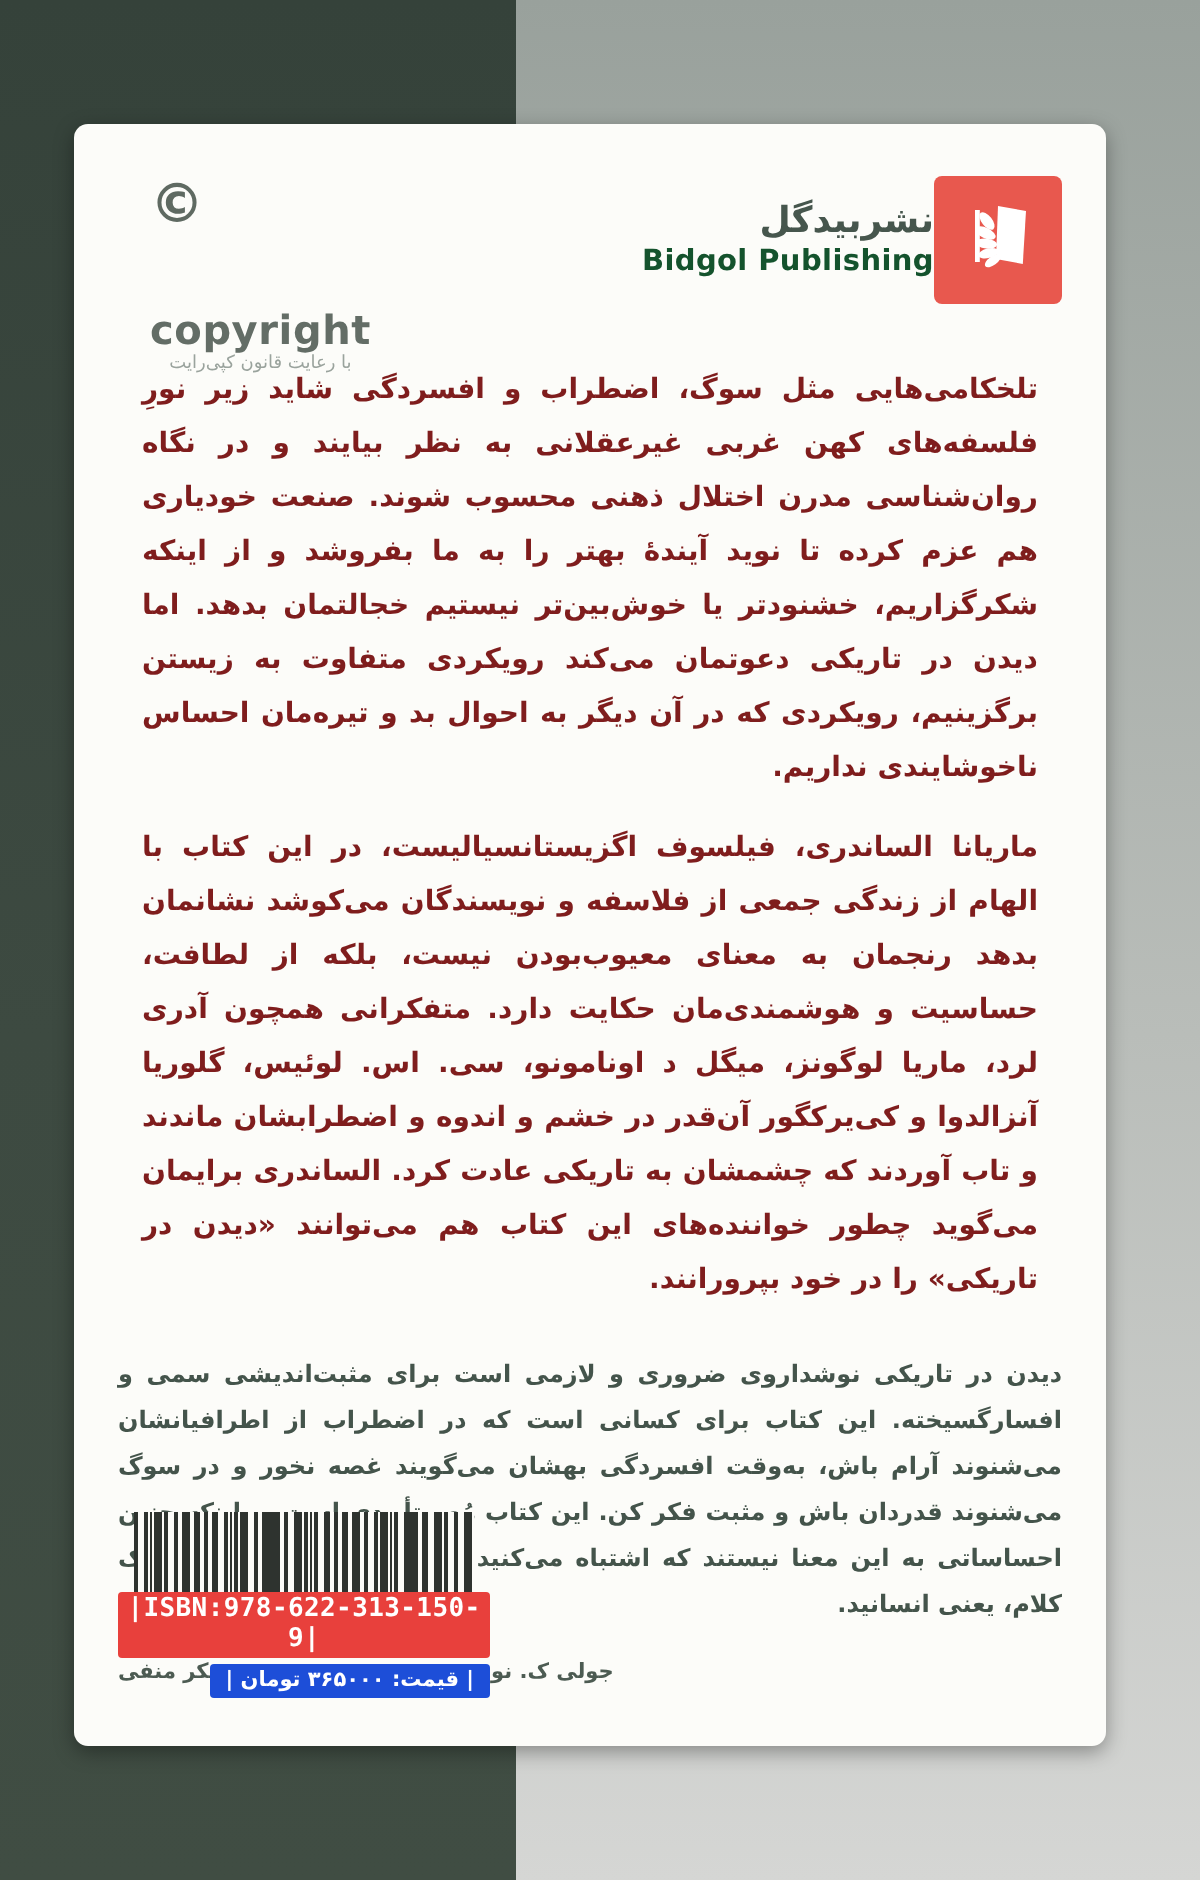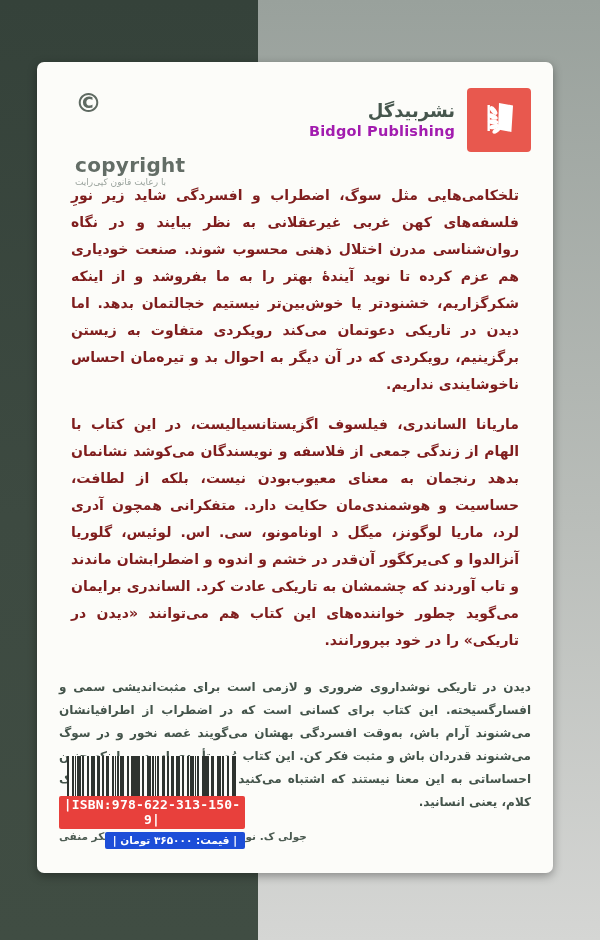--- a/index.html
+++ b/index.html
@@ -18,26 +18,26 @@
   .card{position:absolute;left:37px;top:62px;width:516px;height:811px;
     background:#fcfcf9;border-radius:7px;
     box-shadow:0 3px 10px rgba(0,0,0,.35);
     box-sizing:border-box;padding:26px 22px 0 22px;}
 
   
   .header{display:flex;justify-content:space-between;align-items:flex-start;height:72px;}
   .copyright-block{padding-top:2px;margin-left:16px;}
   .copyright-symbol{font-size:27px;line-height:26px;color:#5f6a62;font-weight:bold;}
   .copyright-label{font-size:20px;font-weight:bold;color:#636d66;letter-spacing:.3px;line-height:22px;margin-top:38px;}
-  .copyright-note{font-size:9px;color:#9aa39d;direction:rtl;text-align:left;margin-top:1px;}
+  .copyright-note{font-size:9px;color:#9aa39d;direction:rtl;text-align:center;margin-top:1px;}
 
-  .publisher{display:flex;align-items:center;gap:12px;}
+  .publisher{display:flex;align-items:center;}
   .publisher-names{text-align:right;line-height:1.25;}
   .publisher-fa{font-size:18px;font-weight:bold;color:#46564d;direction:rtl;}
-  .publisher-en{font-size:14.5px;font-weight:bold;color:#a21caf;letter-spacing:.2px;}
+  .publisher-en{font-size:14.5px;font-weight:bold;color:#14532d;letter-spacing:.2px;}
   .publisher-logo{width:64px;height:64px;background:#e8584e;border-radius:4px;
     display:flex;align-items:center;justify-content:center;flex:0 0 auto;}
 
   
   .para{direction:rtl;text-align:justify;color:#7f1d1d;font-weight:bold;
     font-size:14px;line-height:27px;margin:12px;}
   .para1{margin-top:22px;}
   .para2{margin-top:13px;}
   .para3{margin-top:13px;}
   .quote{direction:rtl;text-align:justify;color:#44544b;font-weight:bold;

